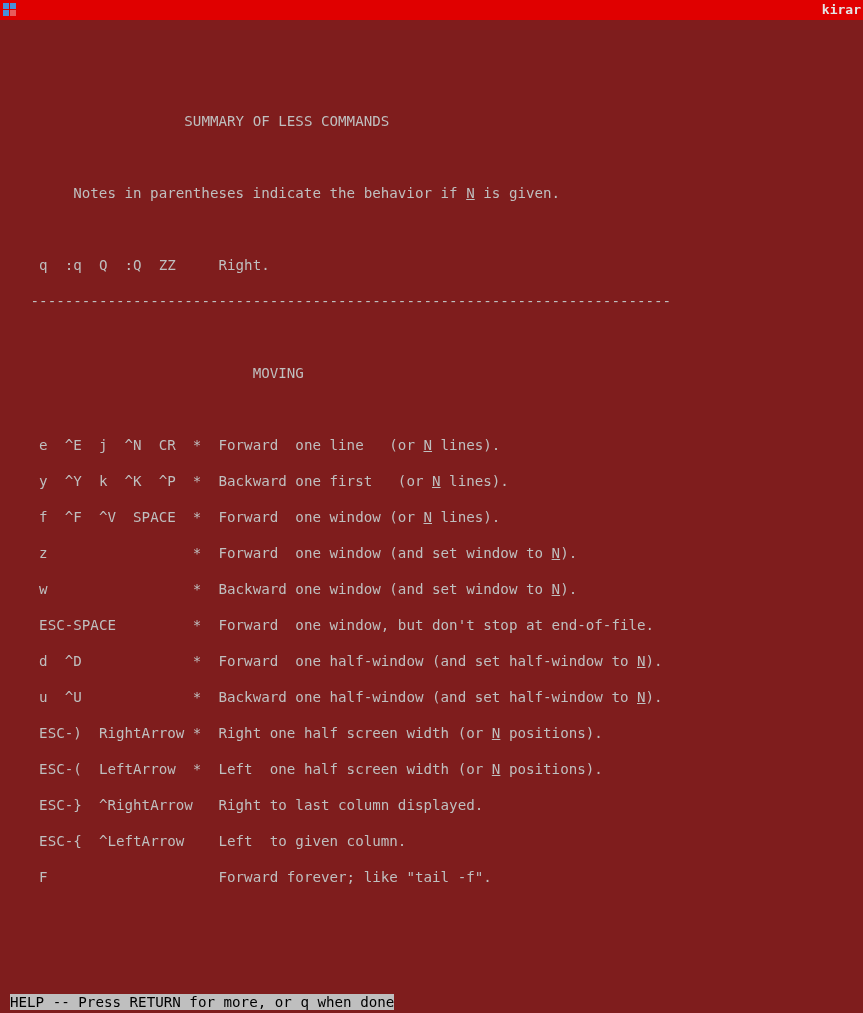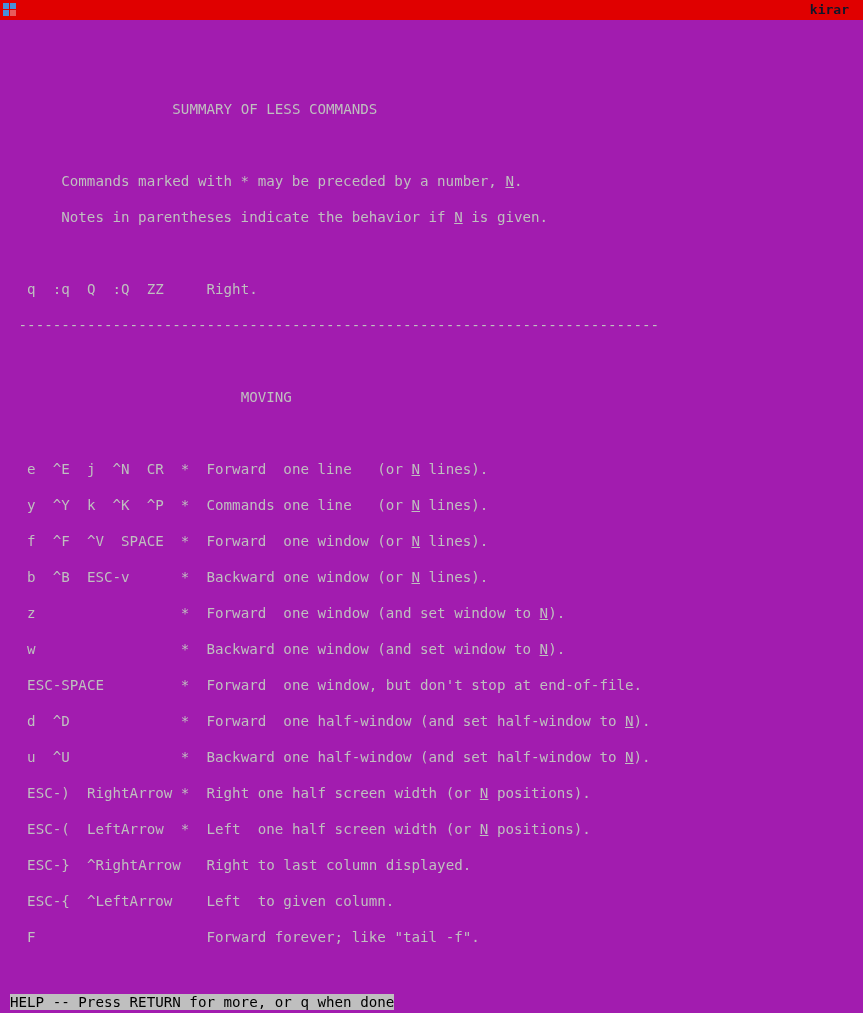--- a/index.html
+++ b/index.html
@@ -27,31 +27,31 @@
     width: 16px;
     height: 16px;
   }
   .wm-icon span { position: absolute; width: 6px; height: 6px; background: #4a90d9; }
   .wm-icon .tl { left: 1px; top: 1px; }
   .wm-icon .tr { left: 8px; top: 1px; }
   .wm-icon .bl { left: 1px; top: 8px; }
   .wm-icon .br { left: 8px; top: 8px; background: #e85c5c; }
   .titlebar-user {
     position: absolute;
-    right: 14px;
+    right: 2px;
     top: 0;
-    color: #0f172a;
+    color: #e5e5e5;
     font-weight: bold;
   }
   .term {
-    background: #a21caf;
+    background: #7f1d1d;
     color: #bfbfbf;
     font-size: 14.2px;
     line-height: 18px;
-    padding: 0;
+    padding: 12px;
     white-space: pre;
     position: relative;
     height: calc(100% - 20px);
     box-sizing: border-box;
   }
   .term-content {
     padding: 8px 0 0 10px;
   }
   .u { text-decoration: underline; }
   .hl {
@@ -77,32 +77,30 @@
       <span class="br"></span>
   </div>
   <span class="titlebar-user">kirar</span>
 </div>
 
 <div class="term">
 <div class="term-content">
 <span class="line"> </span>
 <span class="line">                   <span>SUMMARY OF LESS COMMANDS</span></span>
 <span class="line"> </span>
-<span class="line">      <span>Commands marked with * may be preceded by a number, </span><span class="u">N</span><span>.</span></span>
 <span class="line">      <span>Notes in parentheses indicate the behavior if </span><span class="u">N</span><span> is given.</span></span>
 <span class="line"> </span>
 <span class="line">  <span>q  :q  Q  :Q  ZZ</span>     <span>Right.</span></span>
 <span class="line"> <span>---------------------------------------------------------------------------</span></span>
 <span class="line"> </span>
 <span class="line">                           <span>MOVING</span></span>
 <span class="line"> </span>
 <span class="line">  <span>e  ^E  j  ^N  CR</span>  *  <span>Forward  one line   (or </span><span class="u">N</span><span> lines).</span></span>
-<span class="line">  <span>y  ^Y  k  ^K  ^P</span>  *  <span>Commands one line   (or </span><span class="u">N</span><span> lines).</span></span>
+<span class="line">  <span>y  ^Y  k  ^K  ^P</span>  *  <span>Backward one first   (or </span><span class="u">N</span><span> lines).</span></span>
 <span class="line">  <span>f  ^F  ^V  SPACE</span>  *  <span>Forward  one window (or </span><span class="u">N</span><span> lines).</span></span>
-<span class="line">  <span>b  ^B  ESC-v</span>      *  <span>Backward one window (or </span><span class="u">N</span><span> lines).</span></span>
 <span class="line">  <span>z</span>                 *  <span>Forward  one window (and set window to </span><span class="u">N</span><span>).</span></span>
 <span class="line">  <span>w</span>                 *  <span>Backward one window (and set window to </span><span class="u">N</span><span>).</span></span>
 <span class="line">  <span>ESC-SPACE</span>         *  <span>Forward  one window, but don't stop at end-of-file.</span></span>
 <span class="line">  <span>d  ^D</span>             *  <span>Forward  one half-window (and set half-window to </span><span class="u">N</span><span>).</span></span>
 <span class="line">  <span>u  ^U</span>             *  <span>Backward one half-window (and set half-window to </span><span class="u">N</span><span>).</span></span>
 <span class="line">  <span>ESC-)  RightArrow</span> *  <span>Right one half screen width (or </span><span class="u">N</span><span> positions).</span></span>
 <span class="line">  <span>ESC-(  LeftArrow </span> *  <span>Left  one half screen width (or </span><span class="u">N</span><span> positions).</span></span>
 <span class="line">  <span>ESC-}  ^RightArrow</span>   <span>Right to last column displayed.</span></span>
 <span class="line">  <span>ESC-{  ^LeftArrow</span>    <span>Left  to given column.</span></span>
 <span class="line">  <span>F</span>                    <span>Forward forever; like "tail -f".</span></span>

